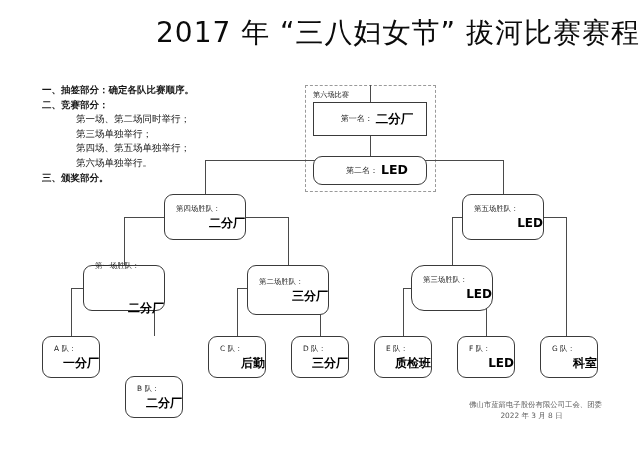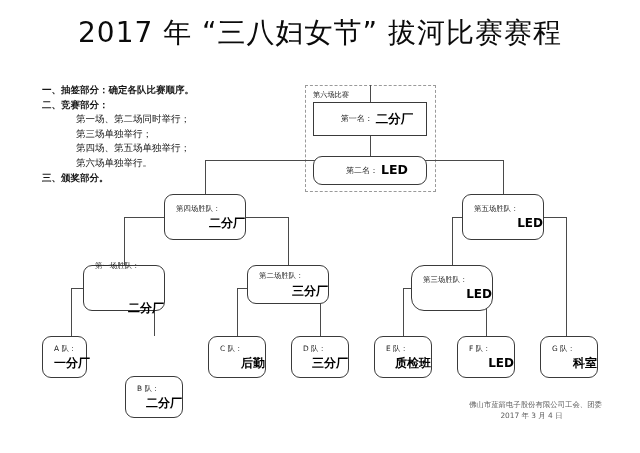--- a/index.html
+++ b/index.html
@@ -2,21 +2,21 @@
 <html><head>
 <meta charset="utf-8">
 <style>
   html,body{margin:0;padding:0;background:#ffffff;}
   body{width:640px;height:453px;position:relative;overflow:hidden;
        font-family:"DejaVu Sans","Liberation Sans",sans-serif;color:#111;}
 
   #page{position:absolute;inset:0;background:#fff;}
 
   
-  .title{position:absolute;left:0;top:14px;width:640px;text-align:center;
+  .title{position:absolute;left:0;top:14px;width:640px;text-align:right;
          font-size:28px;font-weight:400;letter-spacing:1px;color:#0b0b0b;
          font-family:"DejaVu Sans","Liberation Sans",sans-serif;white-space:nowrap;}
 
   
   .notes{position:absolute;left:42px;top:83px;width:250px;}
   .note-line{font-size:9.5px;line-height:14.6px;color:#171717;white-space:nowrap;
              font-family:"DejaVu Sans","Liberation Sans",sans-serif;}
   .note-line.head{font-weight:700;}
   .note-line.sub{padding-left:34px;font-weight:400;}
 
@@ -95,39 +95,39 @@
   <div class="ln h" style="left:205px;top:160px;width:298px;"></div>
   <div class="ln v" style="left:205px;top:160px;height:34px;"></div>
   <div class="ln v" style="left:503px;top:160px;height:34px;"></div>
   <div class="ln v" style="left:370px;top:85px;height:17px;"></div>
 
   <div class="node round" style="left:83px;top:265px;width:82px;height:46px;gap:28px;">
     <span class="lbl">第一场胜队：</span>
     <span class="val">二分厂</span>
   </div>
 
-  <div class="node round" style="left:247px;top:265px;width:82px;height:39px;">
+  <div class="node round" style="left:247px;top:265px;width:82px;height:50px;">
     <span class="lbl">第二场胜队：</span>
     <span class="val">三分厂</span>
   </div>
 
   <div class="node round" style="left:411px;top:265px;width:82px;height:46px;border-radius:13px;">
     <span class="lbl">第三场胜队：</span>
     <span class="val">LED</span>
   </div>
 
   <div class="ln h" style="left:124px;top:217px;width:164px;"></div>
   <div class="ln v" style="left:124px;top:217px;height:48px;"></div>
   <div class="ln v" style="left:288px;top:217px;height:48px;"></div>
 
   <div class="ln h" style="left:452px;top:217px;width:114px;"></div>
   <div class="ln v" style="left:452px;top:217px;height:48px;"></div>
   <div class="ln v" style="left:566px;top:217px;height:119px;"></div>
 
-  <div class="node round" style="left:42px;top:336px;width:45px;height:42px;">
+  <div class="node round" style="left:42px;top:336px;width:58px;height:42px;">
     <span class="lbl">A 队：</span>
     <span class="val">一分厂</span>
   </div>
 
   <div class="node round" style="left:125px;top:336px;width:58px;height:42px;margin-top:40px;">
     <span class="lbl">B 队：</span>
     <span class="val">二分厂</span>
   </div>
 
   <div class="node round" style="left:208px;top:336px;width:58px;height:42px;">
@@ -162,16 +162,16 @@
   <div class="ln h" style="left:237px;top:288px;width:83px;"></div>
   <div class="ln v" style="left:237px;top:288px;height:48px;"></div>
   <div class="ln v" style="left:320px;top:288px;height:48px;"></div>
 
   <div class="ln h" style="left:403px;top:288px;width:83px;"></div>
   <div class="ln v" style="left:403px;top:288px;height:48px;"></div>
   <div class="ln v" style="left:486px;top:288px;height:48px;"></div>
 
   <div class="footer">
     <div class="f1">佛山市蓝箭电子股份有限公司工会、团委</div>
-    <div class="f2">2017 年 3 月 4 日</div>
+    <div class="f2">2022 年 3 月 8 日</div>
   </div>
 
 </div>
 
 </body></html>

